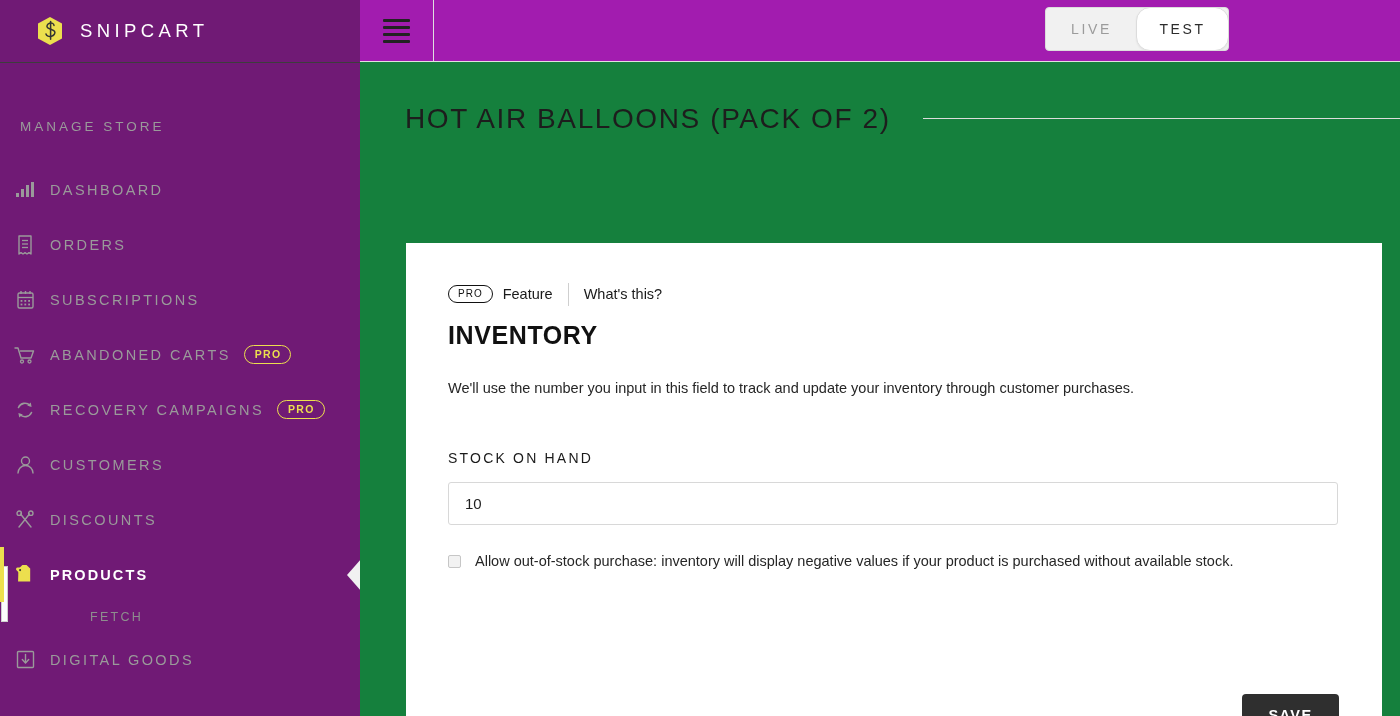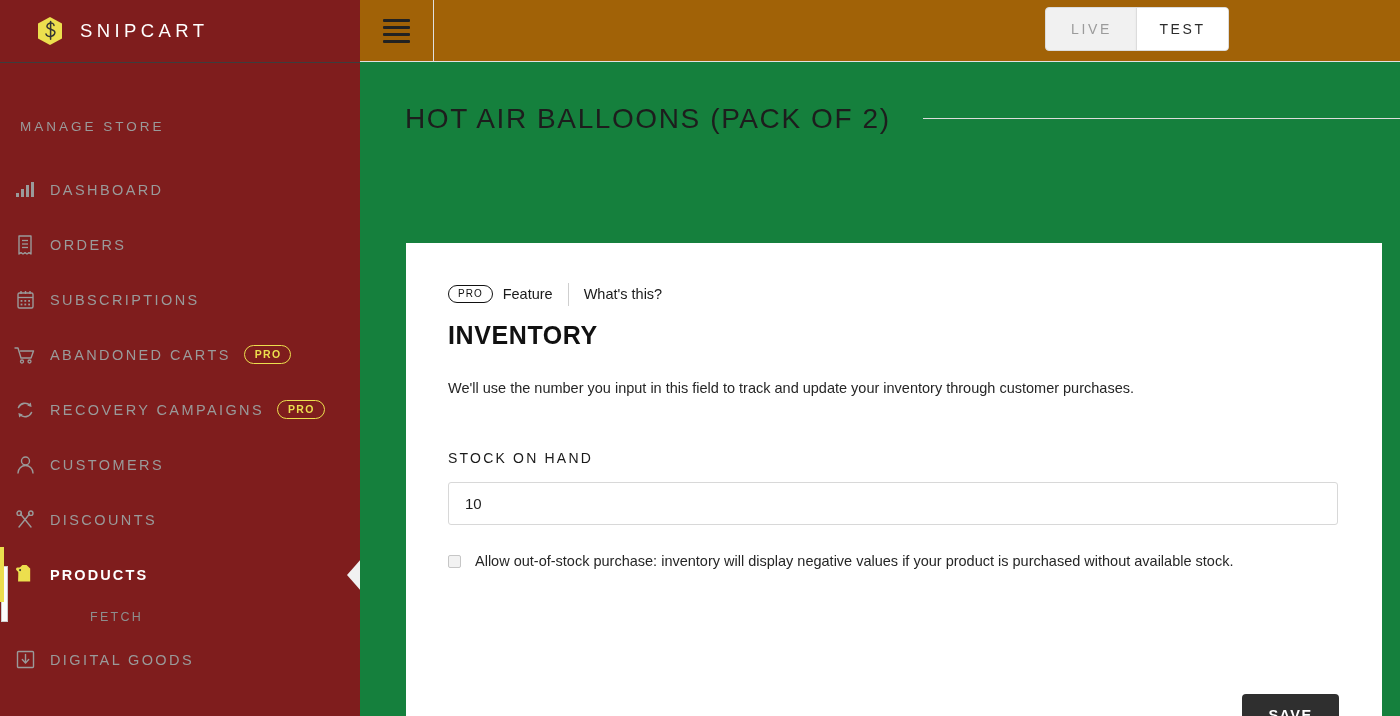--- a/index.html
+++ b/index.html
@@ -11,21 +11,21 @@
     font-family: "Liberation Sans", sans-serif;
     -webkit-font-smoothing: antialiased;
   }
 
   #app { position: relative; width: 1400px; height: 716px; }
 
   
   #sidebar {
     position: absolute; left: 0; top: 0;
     width: 360px; height: 716px;
-    background: #7f1d1d;
+    background: #701a75;
     overflow: hidden;
   }
   #sidebar-scroll-track {
     position: absolute; left: 0; top: 0; width: 8px; height: 716px;
     background: transparent;
   }
   #sidebar-scroll-thumb {
     position: absolute; left: 1px; top: 566px;
     width: 7px; height: 56px;
     background: #fdfdfd;
@@ -117,21 +117,21 @@
   .nav-sub span {
     color: #8e8e8e;
     font-size: 12.5px;
     letter-spacing: 2.3px;
   }
 
   
   #topbar {
     position: absolute; left: 360px; top: 0;
     width: 1040px; height: 62px;
-    background: #a16207;
+    background: #a21caf;
     border-bottom: 1px solid #e1e1e1;
   }
   #hamburger-cell {
     position: absolute; left: 0; top: 0;
     width: 74px; height: 62px;
     display: flex; align-items: center; justify-content: center;
     border-right: 1px solid #e0e0e0;
     cursor: pointer;
   }
   #hamburger-icon { width: 27px; }
@@ -161,21 +161,21 @@
     color: #9b9b9b;
     cursor: pointer;
     background: transparent;
     border: none;
     font-family: "Liberation Sans", sans-serif;
   }
   #env-toggle .env-btn.selected {
     background: #ffffff;
     color: #2c2c2c;
     border: 1px solid #dcdcdc;
-    border-radius: 0;
+    border-radius: 14px;
     margin: -1px;
     height: 44px;
     width: 93px;
     box-shadow: 0 1px 2px rgba(0,0,0,0.06);
   }
 
   
   #main {
     position: absolute; left: 360px; top: 62px;
     width: 1040px; height: 654px;

